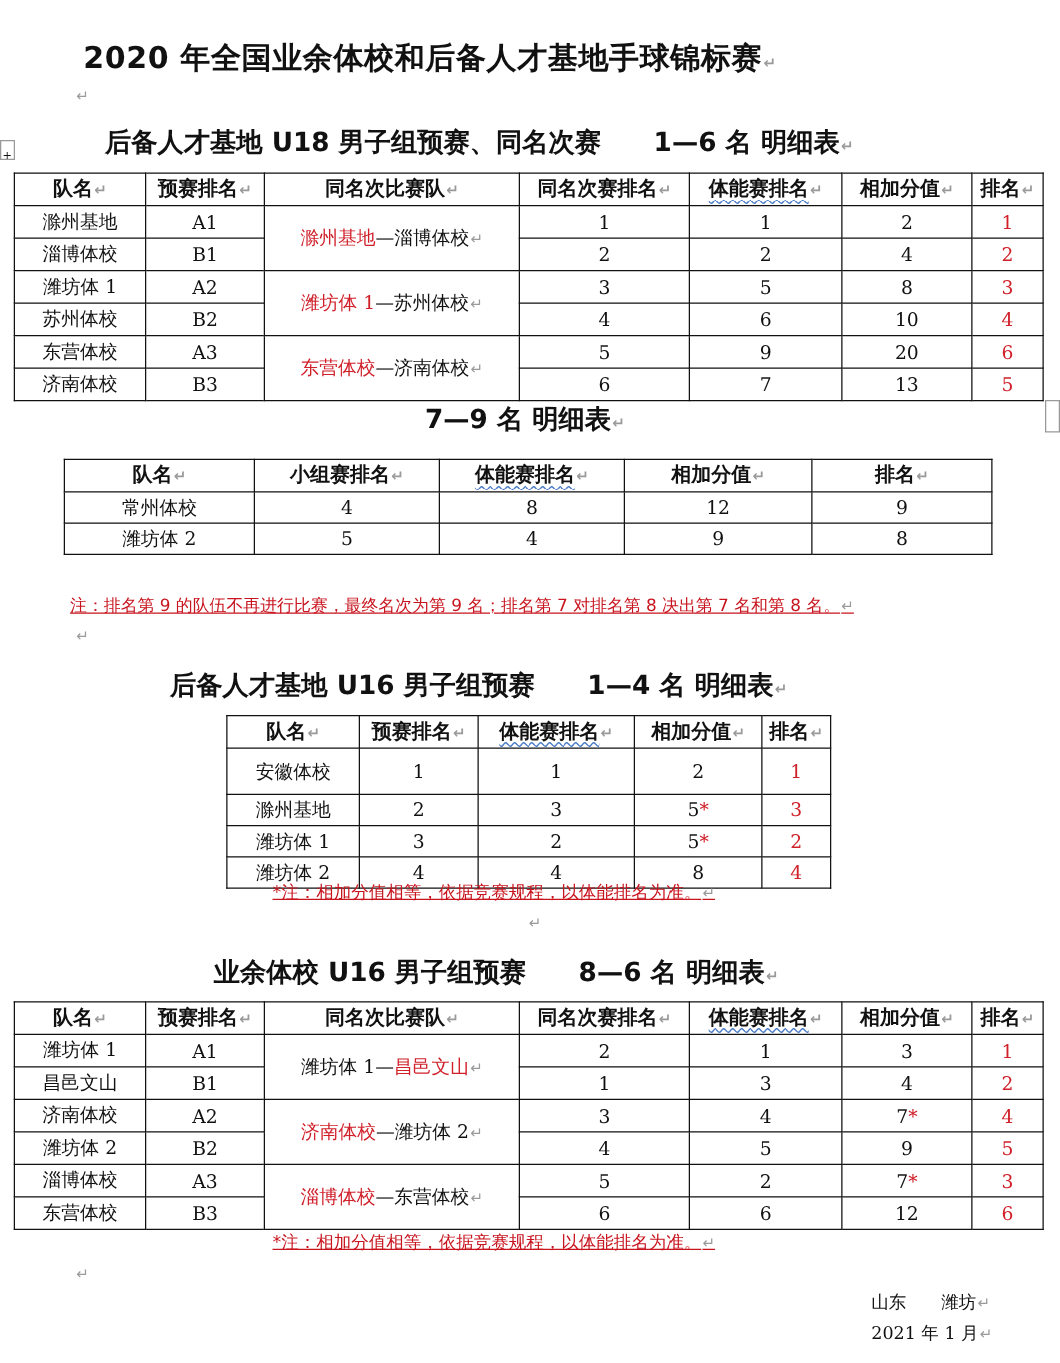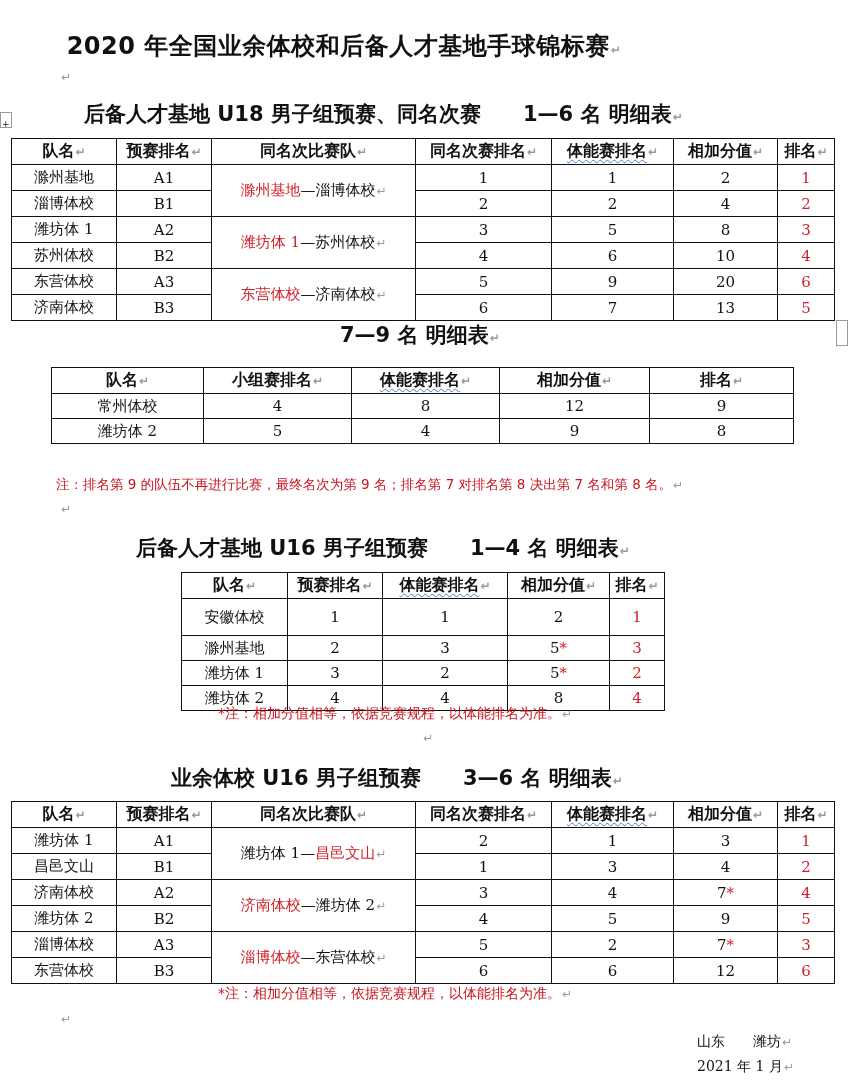--- a/index.html
+++ b/index.html
@@ -10,21 +10,21 @@
   .main-title { left: 0; width: 688px; top: 30px; text-align: center; font-size: 24px; letter-spacing: 0.5px; }
   .sec-title { font-size: 21px; }
   .pm { color: #9a9a9a; font-size: 12px; font-family: "DejaVu Sans", sans-serif; margin-left: 1px; }
   table { border-collapse: collapse; position: absolute; table-layout: fixed; }
   td { border: 1px solid #111; text-align: center; padding: 0; font-size: 15px; white-space: nowrap;
        font-family: "DejaVu Serif", "Liberation Serif", serif; }
   th { border: 1px solid #111; text-align: center; padding: 0; font-size: 16px; font-weight: bold; white-space: nowrap;
        font-family: "DejaVu Serif", "Liberation Serif", serif; }
   .red { color: #d0202a; }
   .wavy { text-decoration: underline wavy #4a7cc8; text-decoration-thickness: 1px; text-underline-offset: 3px; text-align: center; }
-  .note { color: #c8141e; font-size: 14px; white-space: nowrap; font-family: "DejaVu Sans", "Liberation Sans", sans-serif; }
+  .note { color: #c8141e; font-size: 14px; white-space: nowrap; font-family: "DejaVu Sans", "Liberation Sans", sans-serif; text-decoration: underline; }
   .sig { font-size: 14px; white-space: nowrap; }
   .handle { border: 1px solid #999; background: #fff; width: 10px; height: 14px; }
 </style>
 </head>
 <body>
 
 <div class="abs title main-title">
   <span>2020 年全国业余体校和后备人才基地手球锦标赛</span><span class="pm">↵</span>
 </div>
 <div class="abs pm" style="left:60px;top:70px;">↵</div>
@@ -203,21 +203,21 @@
   </tr>
 </tbody>
   </table>
 
 <div class="abs note" style="left:218px;top:705px;">
   <span>*注：相加分值相等，依据竞赛规程，以体能排名为准。</span><span class="pm">↵</span>
 </div>
 <div class="abs pm" style="left:422px;top:731px;">↵</div>
 
 <div class="abs title sec-title" style="left:171px;top:764px;">
-  <span>业余体校 U16 男子组预赛　　3—6 名  明细表</span><span class="pm">↵</span>
+  <span>业余体校 U16 男子组预赛　　8—6 名  明细表</span><span class="pm">↵</span>
 </div>
 
 <table style="left:11px;top:801px;width:823px;">
   <colgroup>
     <col style="width:105px">
       <col style="width:95px">
       <col style="width:204px">
       <col style="width:136px">
       <col style="width:122px">
       <col style="width:104px">

